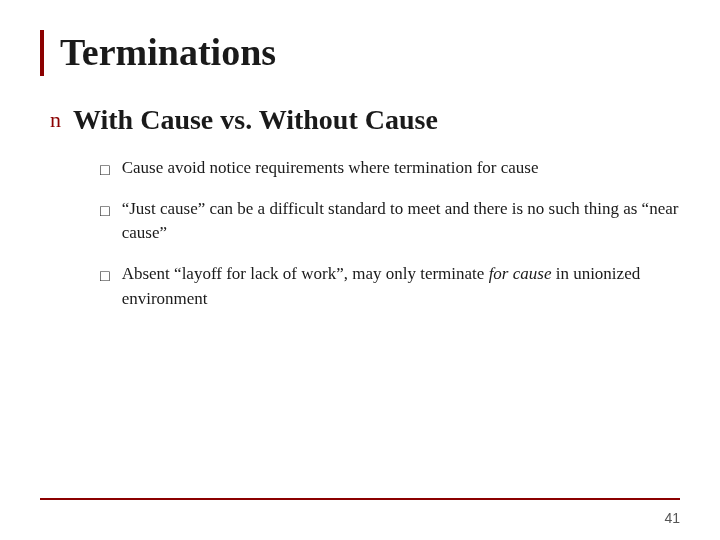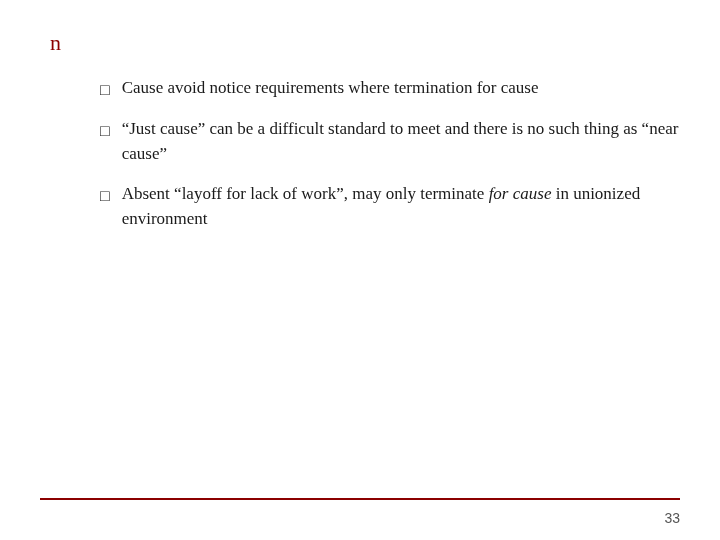--- a/index.html
+++ b/index.html
@@ -103,23 +103,27 @@
       font-size: 14px;
       color: #555;
       font-family: Arial, sans-serif;
     }
   </style>
 </head>
 <body>
 
 <div class="slide-container">
 
+  <div class="title-section">
+    <h1 class="slide-title">Terminations</h1>
+  </div>
 
   <div class="main-heading">
     <span class="heading-bullet">n</span>
+    <span class="heading-text">With Cause vs. Without Cause</span>
   </div>
 
   <ul class="content-list">
     <li>
       <span class="list-bullet">□</span>
       <span class="list-text">Cause avoid notice requirements where termination for cause</span>
     </li>
     <li>
       <span class="list-bullet">□</span>
       <span class="list-text">
@@ -129,15 +133,15 @@
     <li>
       <span class="list-bullet">□</span>
       <span class="list-text">
         Absent “layoff for lack of work”, may only terminate <em class="italic">for cause</em> in unionized environment
       </span>
     </li>
   </ul>
 
   <div class="bottom-line"></div>
 
-  <div class="slide-number">33</div>
+  <div class="slide-number">41</div>
 
 </div>
 
 </body></html>

